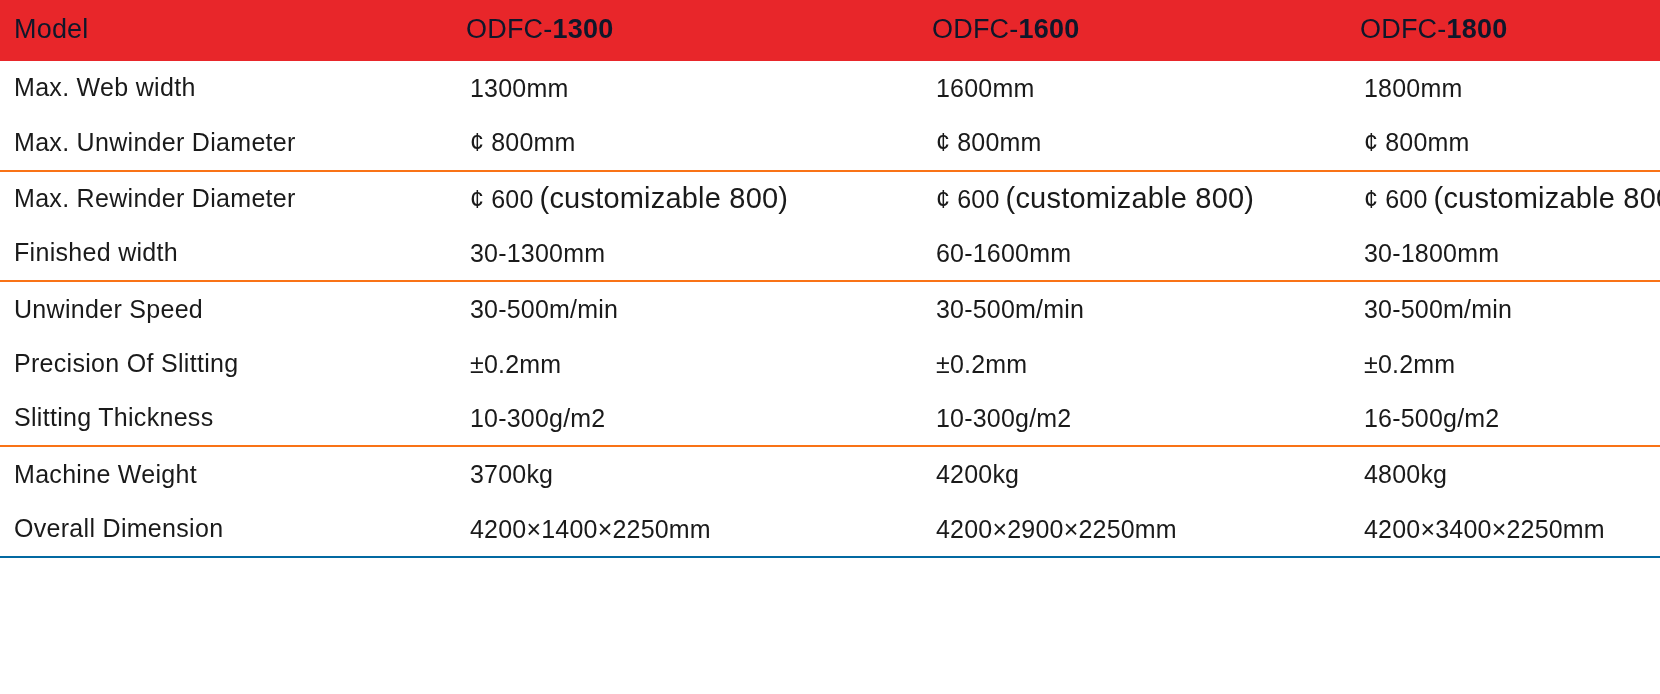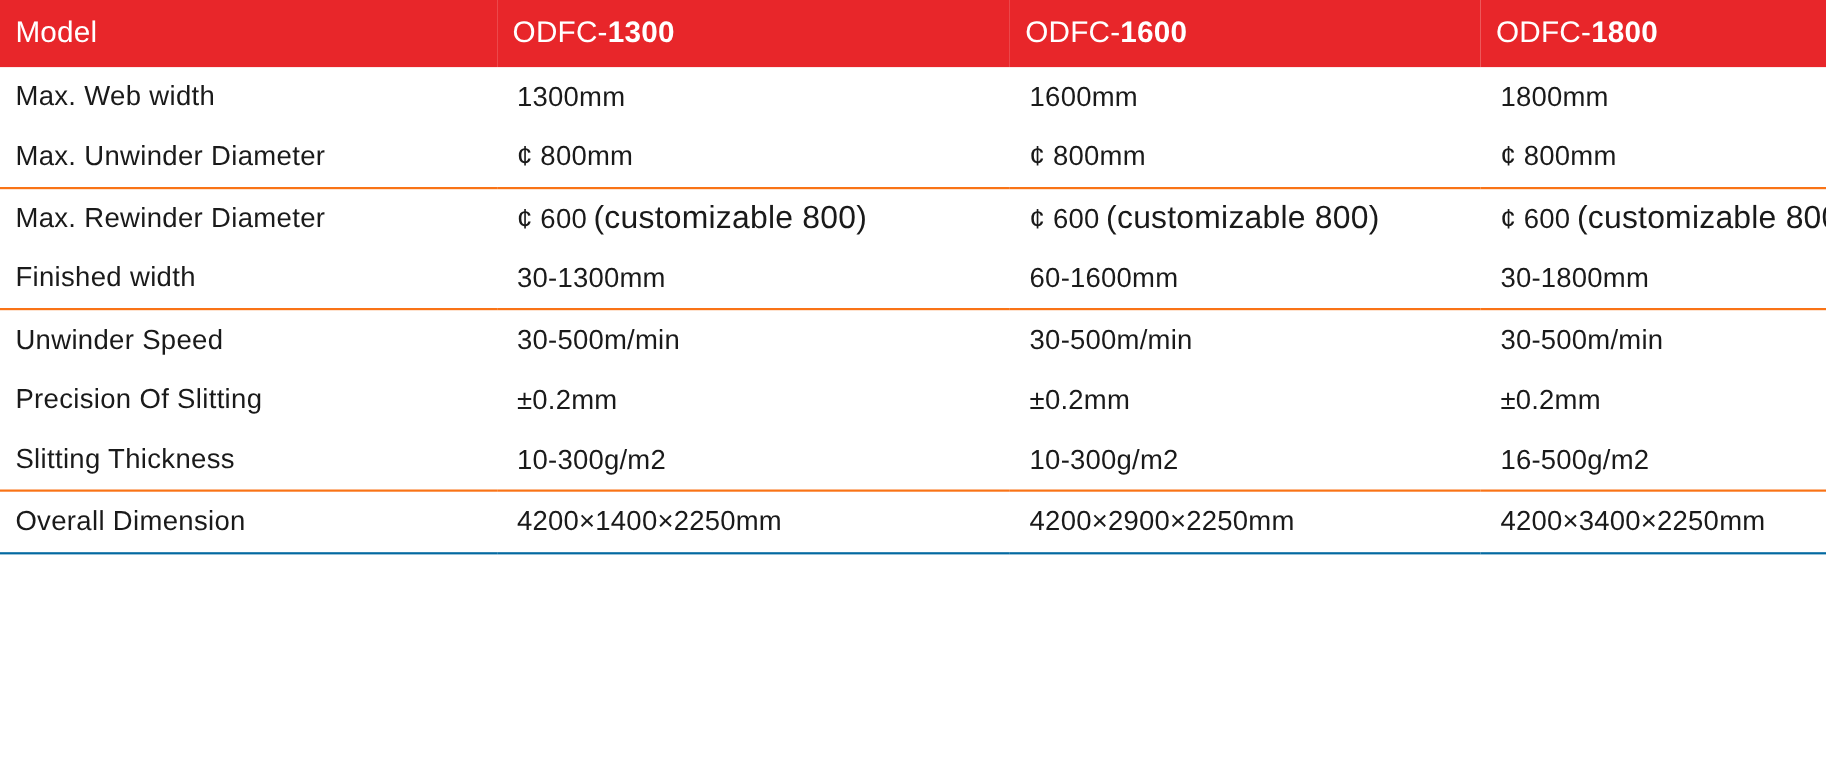--- a/index.html
+++ b/index.html
@@ -21,21 +21,21 @@
   }
   .spec-table col.c0 { width: 452px; }
   .spec-table col.c1 { width: 466px; }
   .spec-table col.c2 { width: 428px; }
   .spec-table col.c3 { width: 314px; }
 
   thead tr {
     background: #e8262a;
   }
   thead th {
-    color: #ffffff;
+    color: #0f172a;
     text-align: left;
     font-weight: 400;
     font-size: 27px;
     padding: 14px 0 16px 14px;
     letter-spacing: 0.2px;
   }
   thead th .model-num {
     font-weight: 700;
   }
 
@@ -120,20 +120,26 @@
       <td class="value"><span>±0.2mm</span><span class="note"></span></td>
       <td class="value"><span>±0.2mm</span><span class="note"></span></td>
       <td class="value"><span>±0.2mm</span><span class="note"></span></td>
     </tr>
     <tr class="group-end">
       <td class="label">Slitting Thickness</td>
       <td class="value"><span>10-300g/m2</span><span class="note"></span></td>
       <td class="value"><span>10-300g/m2</span><span class="note"></span></td>
       <td class="value"><span>16-500g/m2</span><span class="note"></span></td>
     </tr>
+    <tr>
+      <td class="label">Machine Weight</td>
+      <td class="value"><span>3700kg</span><span class="note"></span></td>
+      <td class="value"><span>4200kg</span><span class="note"></span></td>
+      <td class="value"><span>4800kg</span><span class="note"></span></td>
+    </tr>
     <tr class="last-row">
       <td class="label">Overall Dimension</td>
       <td class="value"><span>4200×1400×2250mm</span><span class="note"></span></td>
       <td class="value"><span>4200×2900×2250mm</span><span class="note"></span></td>
       <td class="value"><span>4200×3400×2250mm</span><span class="note"></span></td>
     </tr>
   </tbody>
 </table>
 
 </body></html>

